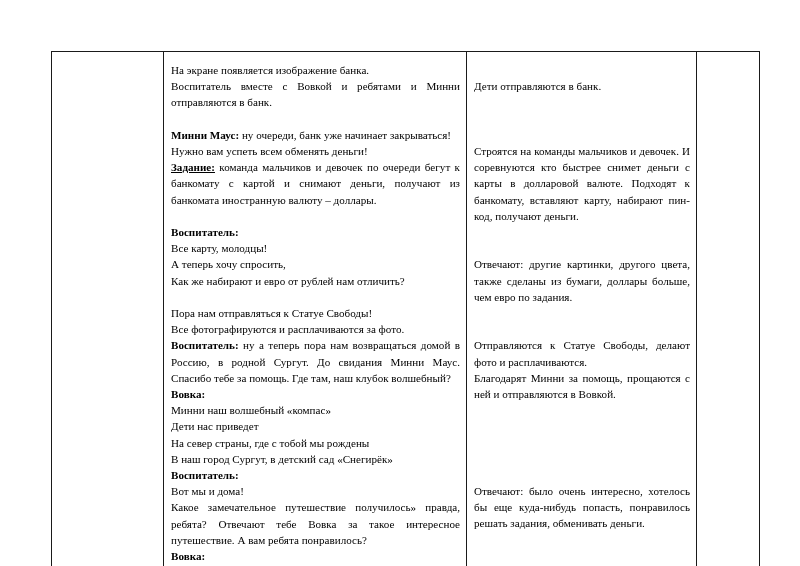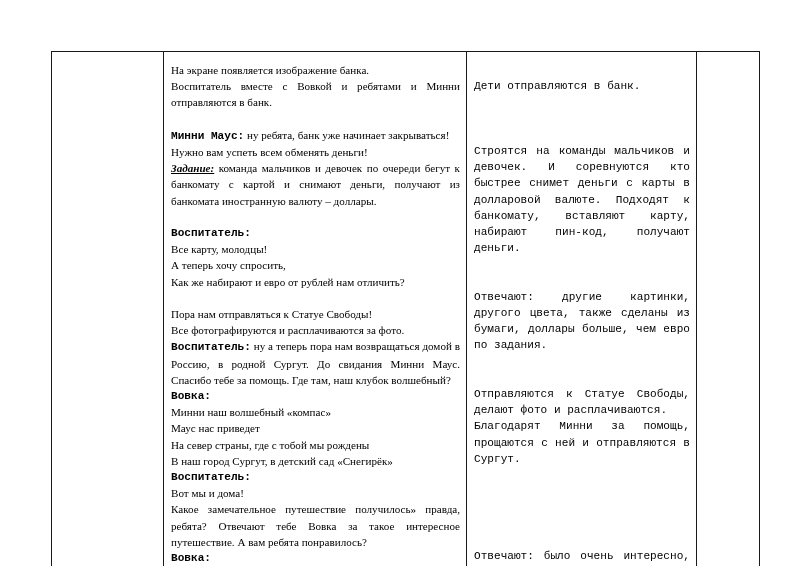--- a/index.html
+++ b/index.html
@@ -55,28 +55,27 @@
     text-justify: inter-word;
     hyphens: none;
   }
   p.para.gap-after {
     margin-bottom: 16.2px;
   }
   .spacer-line {
     display: block;
     height: 16.2px;
   }
-  .b { font-weight: bold; font-family: Liberation Mono, monospace; }
+  .b { font-weight: bold; }
   .task-label {
     font-weight: bold;
-    font-style: italic;
     text-decoration: underline;
   }
   .nojust { text-align: left; }
-  .right-col p.para { text-align: justify; font-family: Liberation Mono, monospace; }
+  .right-col p.para { text-align: justify; }
 </style>
 </head>
 <body>
 
 <div class="page">
 
   <table class="doc-table">
     <tbody>
       <tr>
 
@@ -85,21 +84,21 @@
         </td>
 
         <td class="col-b">
           <div class="cell-inner">
 
             <p class="para">На экране появляется изображение банка.</p>
             <p class="para gap-after">Воспитатель вместе с Вовкой и ребятами и Минни отправляются в банк.</p>
 
             <p class="para">
               <span class="b">Минни Маус:</span>
-              <span>ну ребята, банк уже начинает закрываться!</span>
+              <span>ну очереди, банк уже начинает закрываться!</span>
             </p>
             <p class="para">Нужно вам успеть всем обменять деньги!</p>
             <p class="para gap-after">
               <span class="task-label">Задание:</span>
               <span>команда мальчиков и девочек по очереди бегут к банкомату с картой и снимают деньги, получают из банкомата иностранную валюту – доллары.</span>
             </p>
 
             <p class="para b">Воспитатель:</p>
             <p class="para nojust">Все карту, молодцы!</p>
             <p class="para nojust">А теперь хочу спросить,</p>
@@ -108,21 +107,21 @@
             <p class="para nojust">Пора нам отправляться к Статуе Свободы!</p>
             <p class="para nojust">Все фотографируются и расплачиваются за фото.</p>
 
             <p class="para">
               <span class="b">Воспитатель:</span>
               <span>ну а теперь пора нам возвращаться домой в Россию, в родной Сургут. До свидания Минни Маус. Спасибо тебе за помощь. Где там, наш клубок волшебный?</span>
             </p>
 
             <p class="para b">Вовка:</p>
             <p class="para nojust">Минни наш волшебный «компас»</p>
-            <p class="para nojust">Маус нас приведет</p>
+            <p class="para nojust">Дети нас приведет</p>
             <p class="para nojust">На север страны, где с тобой мы рождены</p>
             <p class="para nojust">В наш город Сургут, в детский сад «Снегирёк»</p>
 
             <p class="para b">Воспитатель:</p>
             <p class="para nojust">Вот мы и дома!</p>
             <p class="para">Какое замечательное путешествие получилось» правда, ребята? Отвечают тебе Вовка за такое интересное путешествие. А вам ребята понравилось?</p>
 
             <p class="para b">Вовка:</p>
             <p class="para nojust">Вот же умные ребята</p>
 
@@ -140,21 +139,21 @@
             <span class="spacer-line"></span>
             <p class="para">Строятся на команды мальчиков и девочек. И соревнуются кто быстрее снимет деньги с карты в долларовой валюте. Подходят к банкомату, вставляют карту, набирают пин-код, получают деньги.</p>
 
             <span class="spacer-line"></span>
             <span class="spacer-line"></span>
             <p class="para">Отвечают: другие картинки, другого цвета, также сделаны из бумаги, доллары больше, чем евро по задания.</p>
 
             <span class="spacer-line"></span>
             <span class="spacer-line"></span>
             <p class="para">Отправляются к Статуе Свободы, делают фото и расплачиваются.</p>
-            <p class="para">Благодарят Минни за помощь, прощаются с ней и отправляются в Сургут.</p>
+            <p class="para">Благодарят Минни за помощь, прощаются с ней и отправляются в Вовкой.</p>
 
             <span class="spacer-line"></span>
             <span class="spacer-line"></span>
             <span class="spacer-line"></span>
             <span class="spacer-line"></span>
             <span class="spacer-line"></span>
             <p class="para">Отвечают: было очень интересно, хотелось бы еще куда-нибудь попасть, понравилось решать задания, обменивать деньги.</p>
 
           </div>
         </td>

